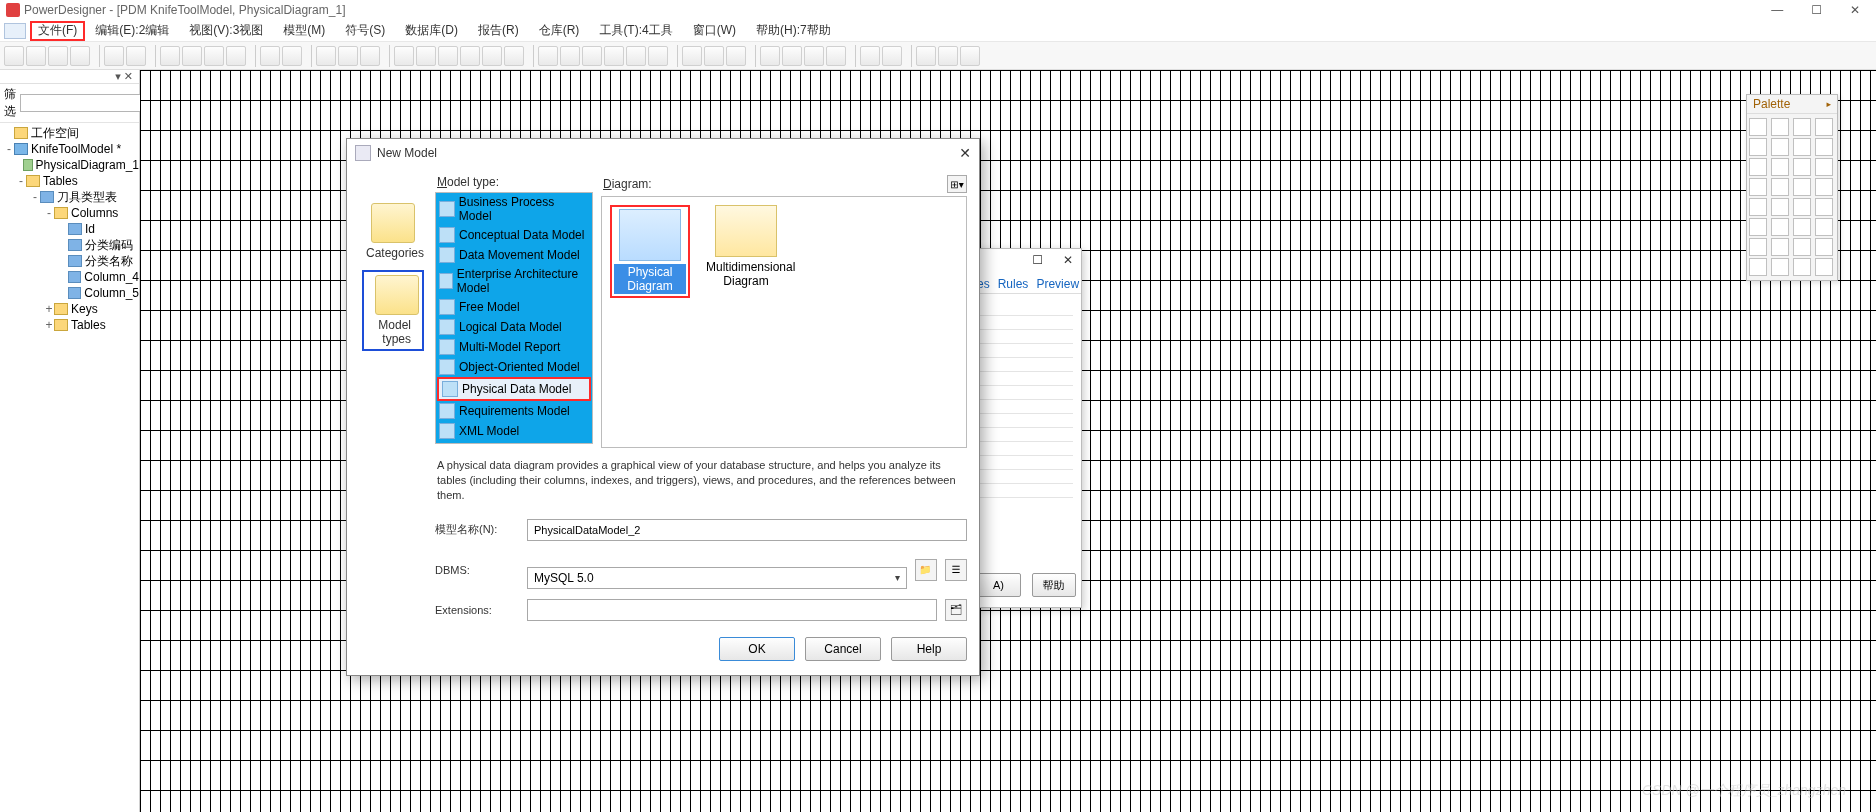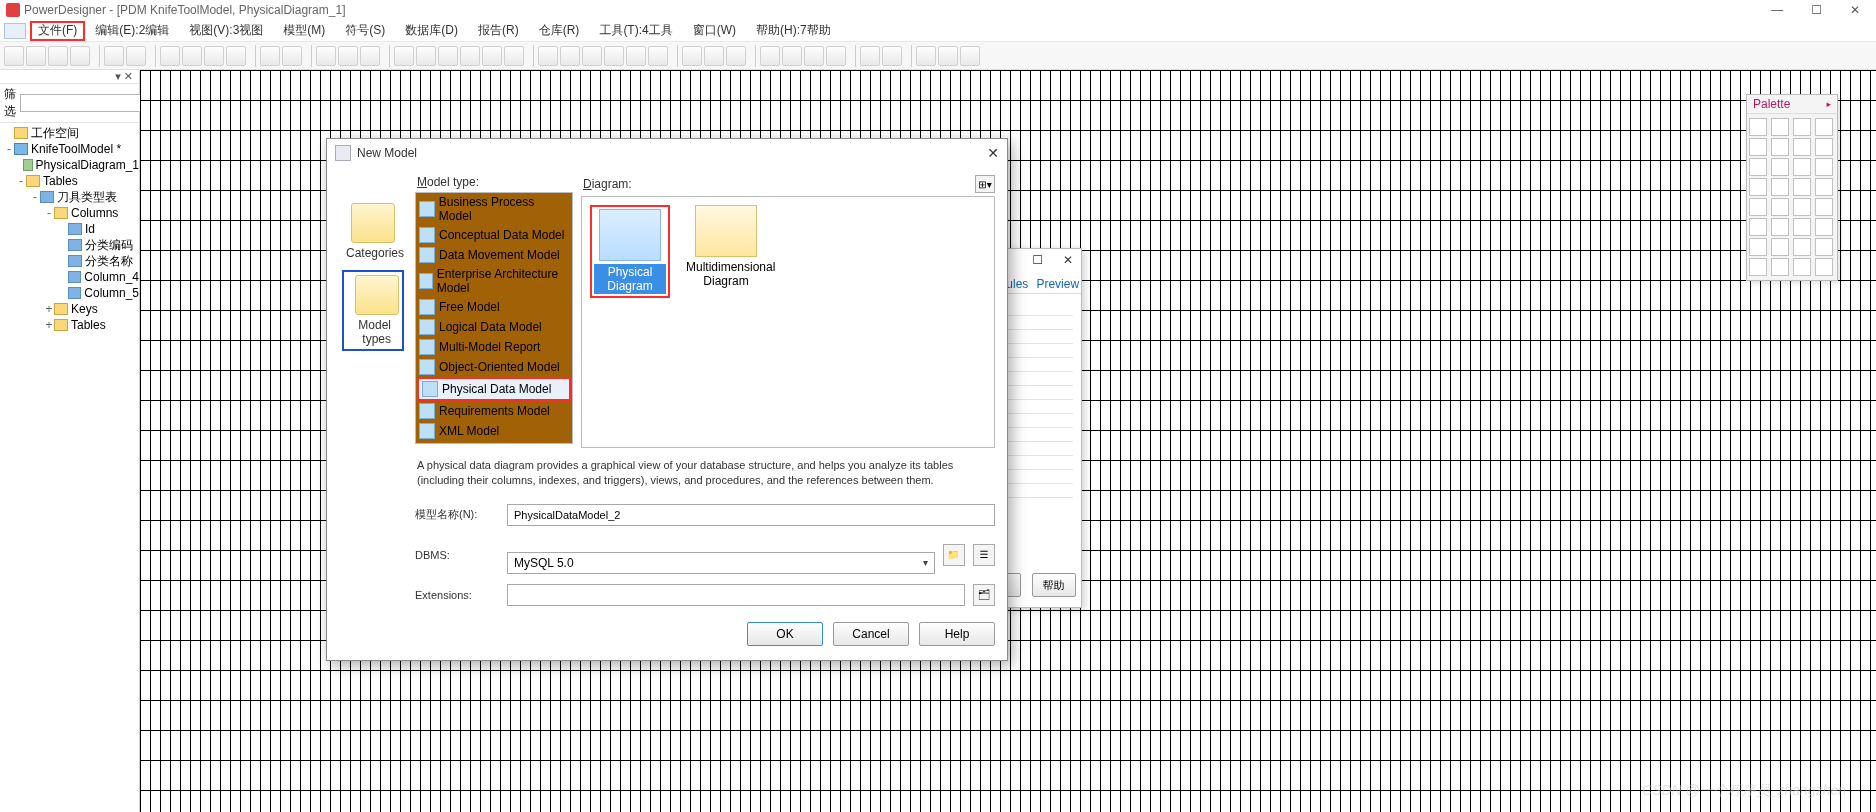--- a/index.html
+++ b/index.html
@@ -25,36 +25,36 @@
 .tn .exp { width:10px; text-align:center; color:#666;}
 .tn .ico { width:14px; height:12px; margin-right:3px;}
 .ico.folder { background:#fcd77a; border:1px solid #caa63d;}
 .ico.model { background:#7ab6e8; border:1px solid #4a82b4;}
 .ico.diagram { background:#a0d090; border:1px solid #6ca060;}
 .ico.col { background:#7fb3e6; border:1px solid #5a8dbd;}
 .ind1{padding-left:16px}.ind2{padding-left:30px}.ind3{padding-left:44px}.ind4{padding-left:58px}
 .canvas { flex:1; background-image: linear-gradient(#000 1px, transparent 1px), linear-gradient(90deg, #000 1px, transparent 1px); background-size: 10px 30px; background-color:#fff; position:relative;}
 .watermark { position:absolute; bottom:12px; right:30px; color:#c8c8c880; font-size:14px; font-style:italic;}
 .palette { position:absolute; top:94px; right:38px; width:92px; background:#f4f4f4; border:1px solid #bbb; box-shadow:2px 2px 5px #0002;}
-.palette .phdr { padding:2px 6px; color:#be185d; border-bottom:1px solid #ddd; display:flex; align-items:center;}
+.palette .phdr { padding:2px 6px; color:#a16207; border-bottom:1px solid #ddd; display:flex; align-items:center;}
 .palette .phdr:after{content:"▸"; margin-left:auto; font-size:9px;}
 .palette .pgrid { display:grid; grid-template-columns:repeat(4,20px); gap:2px; padding:4px; justify-content:center;}
 .palette .pbtn { width:18px; height:18px; background:#fff; border:1px solid #c0c0c0;}
 
-.dialog { position:absolute; top:138px; left:326px; width:682px; background:#fff; border:1px solid #888; box-shadow:4px 4px 14px #0005;}
+.dialog { position:absolute; top:138px; left:346px; width:634px; background:#fff; border:1px solid #888; box-shadow:4px 4px 14px #0005;}
 .dlg-titlebar{ height:28px; background:#fff; display:flex; align-items:center; padding:0 8px; color:#333;}
 .dlg-titlebar .dico{width:16px;height:16px;background:#eaeaf4;border:1px solid #aab;margin-right:6px;}
 .dlg-titlebar .dclose{margin-left:auto; font-size:14px; color:#333;}
 .dlg-body{ padding:8px 12px 14px 12px;}
 .dlg-cols{ display:flex; gap:8px;}
 .catcol{ width:68px; display:flex; flex-direction:column; align-items:center; gap:10px; padding-top:28px;}
 .catitem{ width:62px; text-align:right; font-size:11px; color:#333;}
 .catitem .cicon{ width:44px; height:40px; margin:0 auto 3px; background:linear-gradient(#fff5d0,#fbe28a); border:1px solid #d9c26a; border-radius:3px;}
 .catitem.hl{ border:2px solid #1d4ed8; padding:3px 11px;}
-.modelcol{ width:158px; border:1px solid #bcbcbc; background:#a16207;}
+.modelcol{ width:158px; border:1px solid #bcbcbc; background:#0ea5e9;}
 .colhdr{ font-size:11px; color:#333; padding:0 2px 3px 2px;}
 .underline{text-decoration:underline;}
 .mlist{ display:flex; flex-direction:column;}
 .mrow{ display:flex; align-items:center; gap:4px; padding:2px 3px; font-size:11px;}
 .mrow .mico{ width:16px; height:16px; background:#bde0f7; border:1px solid #79aedb;}
 .mrow.sel{ background:#e8f0fa;}
 .mrow.hl{ border:2px solid #ff2a2a; margin:0 1px;}
 .diagcol{ flex:1; border:1px solid #bcbcbc; background:#fff; position:relative;}
 .diaghdr-row{display:flex; align-items:center;text-align:center;}
 .diaghdr-row .viewbtn{margin-left:auto; width:20px;height:18px; border:1px solid #aaa; background:#f4f4f4; font-size:10px; display:flex;align-items:center;justify-content:center; margin-bottom:3px;}

